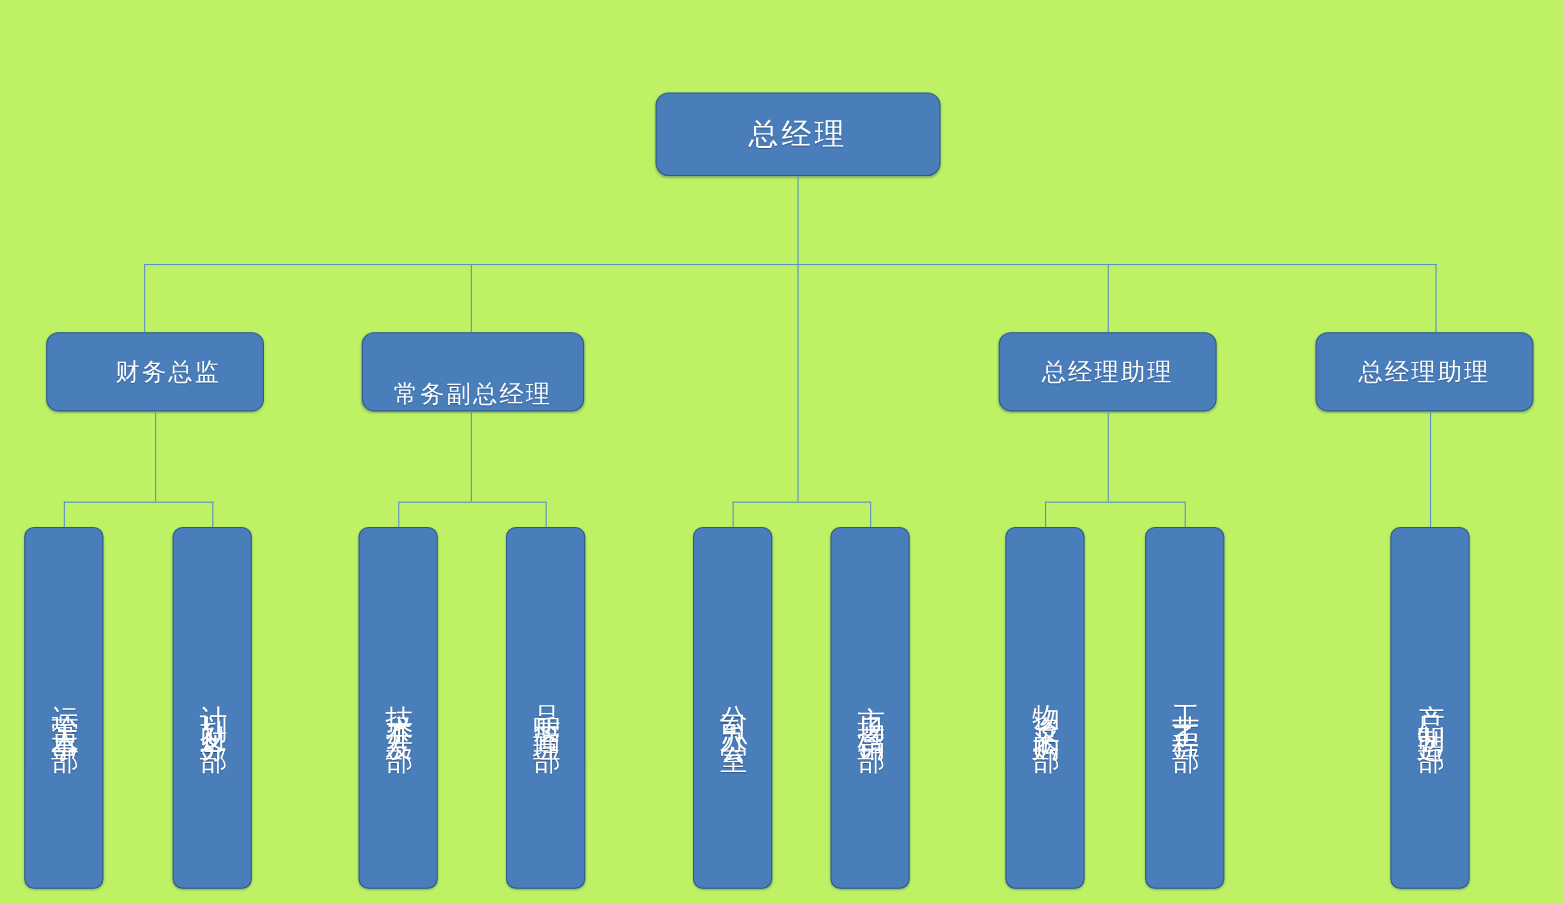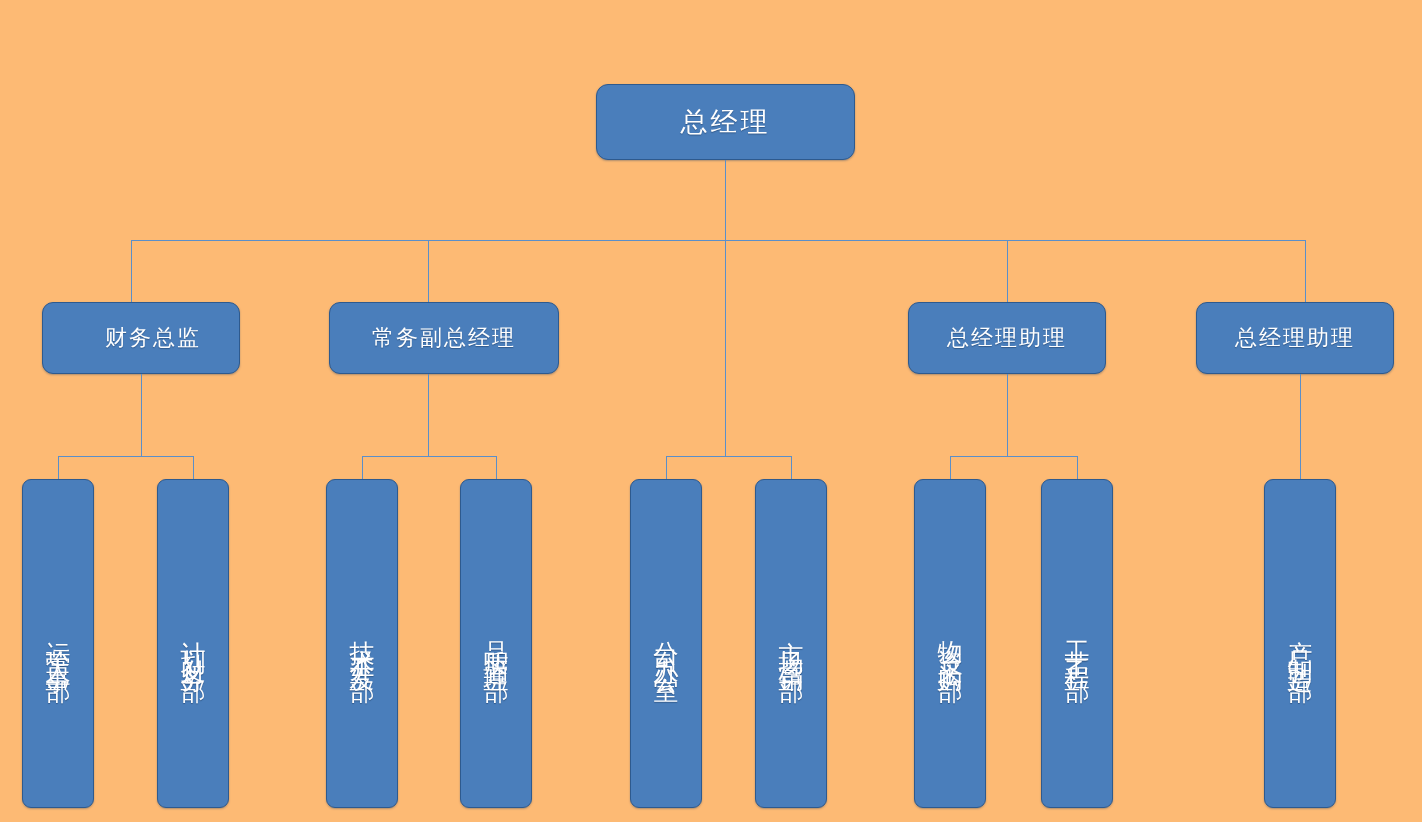--- a/index.html
+++ b/index.html
@@ -8,21 +8,21 @@
     background: #ffffff;
   }
   body {
     font-family: "Liberation Serif", "DejaVu Serif", serif;
   }
 
   #chart-canvas {
     position: relative;
     width: 1422px;
     height: 822px;
-    background: #fdba74;
+    background: #bef264;
     overflow: hidden;
   }
 
   
   .line {
     position: absolute;
     background: #5B8FC9;
   }
   .line.v { width: 1px; }
   .line.h { height: 1px; }
@@ -88,21 +88,21 @@
 
   <div class="line v" style="left:131px;  top:240px; width:1px; height:62px;"></div>
   <div class="line v" style="left:428px;  top:240px; width:1px; height:62px;"></div>
   <div class="line v" style="left:1007px; top:240px; width:1px; height:62px;"></div>
   <div class="line v" style="left:1305px; top:240px; width:1px; height:62px;"></div>
 
   <div class="node level-2" style="left:42px; top:302px; width:198px; height:72px;padding-left:24px;">
     <span>财务总监</span>
   </div>
 
-  <div class="node level-2" style="left:329px; top:302px; width:230px; height:72px;">
+  <div class="node level-2" style="left:329px; top:302px; width:202px; height:72px;align-items:flex-end;">
     <span>常务副总经理</span>
   </div>
 
   <div class="node level-2" style="left:908px; top:302px; width:198px; height:72px;">
     <span>总经理助理</span>
   </div>
 
   <div class="node level-2" style="left:1196px; top:302px; width:198px; height:72px;">
     <span>总经理助理</span>
   </div>

